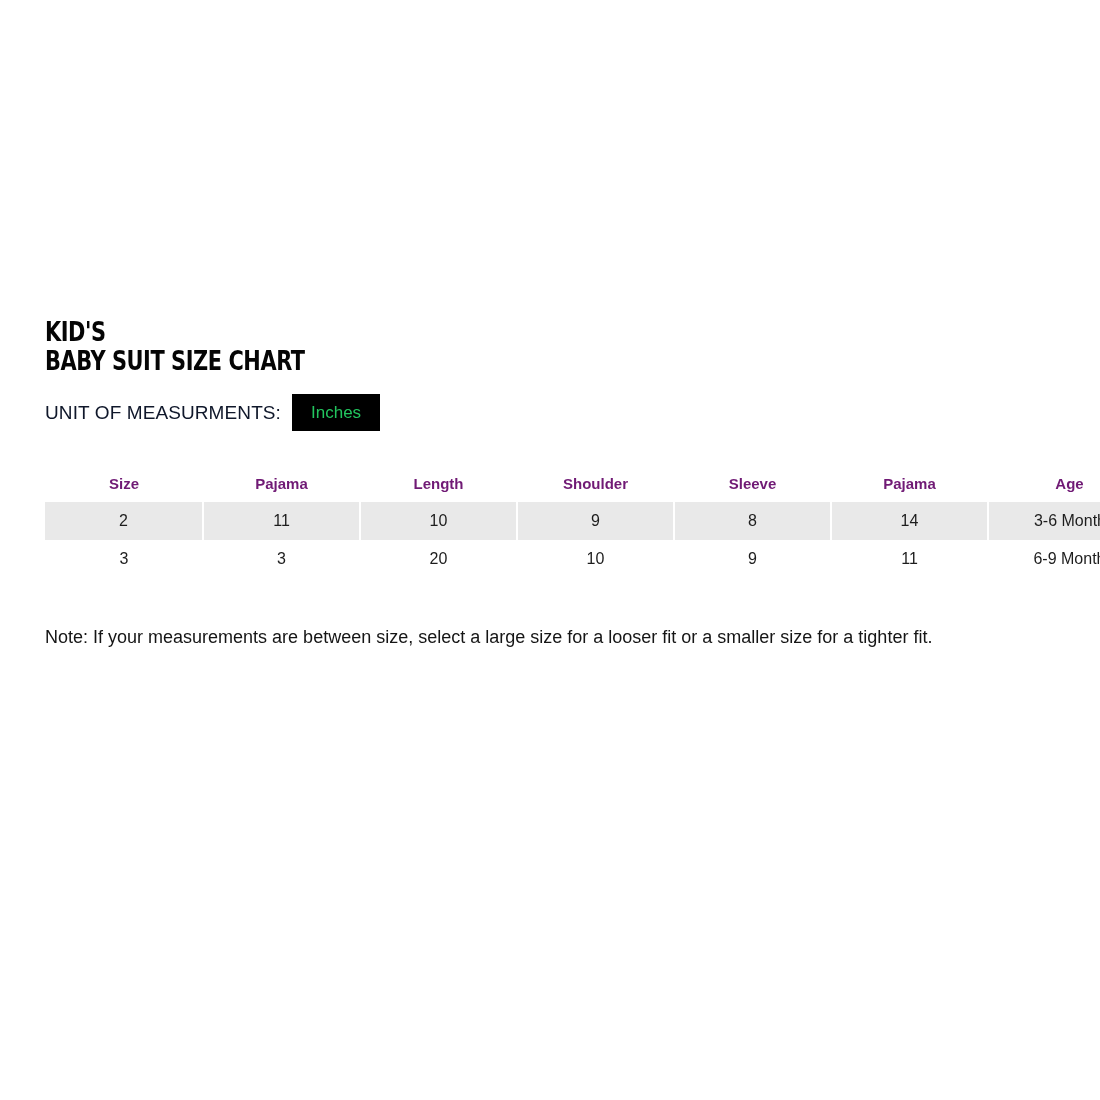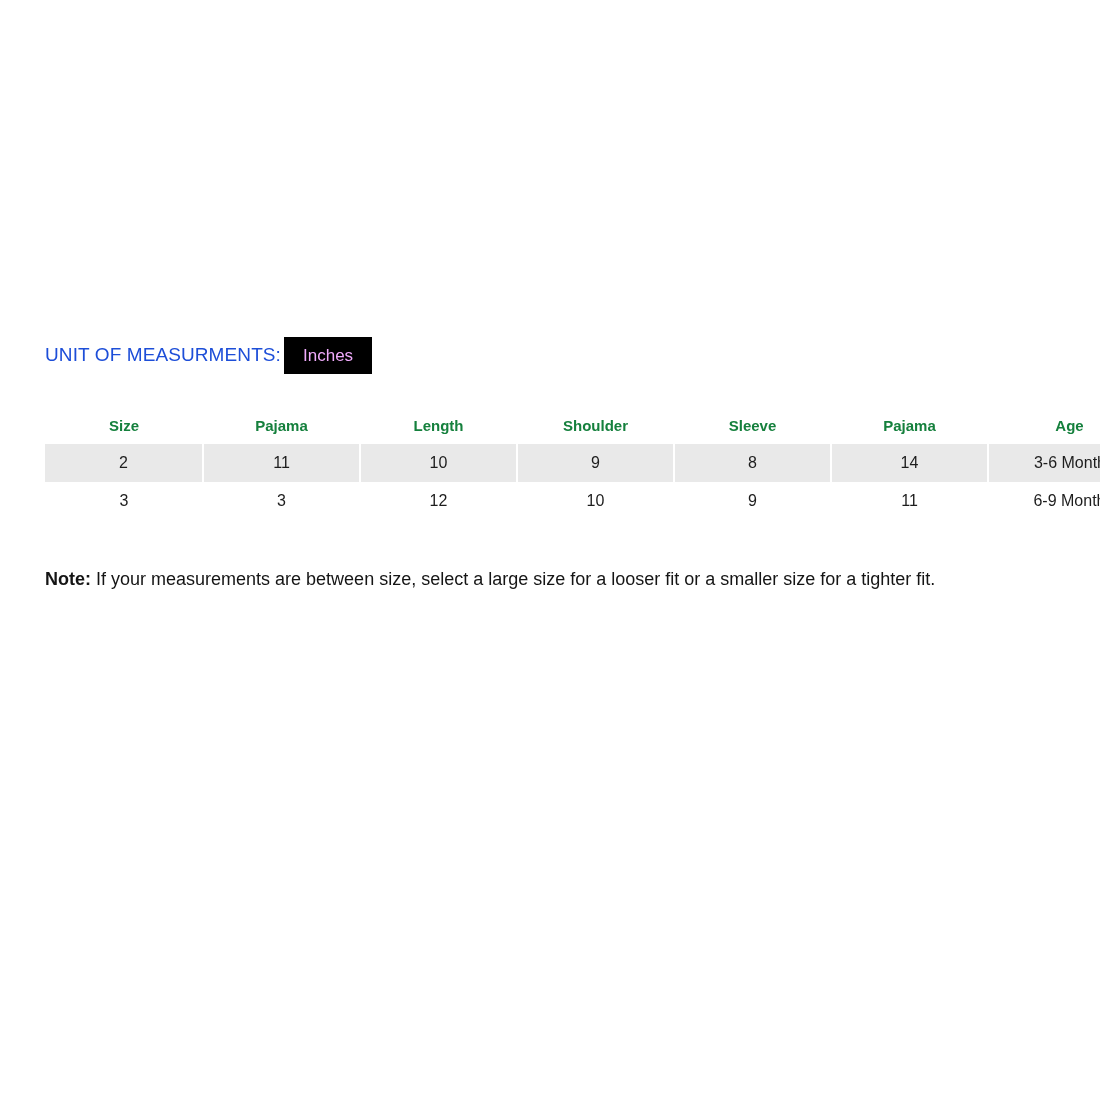--- a/index.html
+++ b/index.html
@@ -44,43 +44,43 @@
   }
 
   .unit-row {
     display: flex;
     align-items: center;
     margin-top: 16px;
     height: 42px;
   }
   .unit-label {
     font-size: 19px;
-    color: #1d4ed8;
+    color: #0f172a;
     letter-spacing: 0.1px;
-    margin-right: 3px;
+    margin-right: 11px;
   }
   .unit-chip {
     background: #000000;
-    color: #f0abfc;
+    color: #22c55e;
     font-size: 17px;
     padding: 10px 19px;
     line-height: 1;
     display: inline-block;
   }
 
   table.size-table {
     margin-top: 35px;
     border-collapse: collapse;
     width: 1000px;
     table-layout: fixed;
   }
   table.size-table th {
     font-size: 15px;
     font-weight: bold;
-    color: #15803d;
+    color: #701a75;
     padding: 6px 4px 10px 4px;
     text-align: center;
     border: none;
     background: transparent;
   }
   table.size-table td {
     font-size: 16px;
     color: #1d1d1d;
     text-align: center;
     padding: 10px 4px;
@@ -95,28 +95,32 @@
   }
 
   .note {
     margin-top: 48px;
     font-size: 18px;
     line-height: 1.32;
     color: #151515;
     width: 915px;
   }
   .note b {
-    font-weight: bold;
+    font-weight: normal;
   }
 </style>
 </head>
 <body>
 
 <div class="sheet">
 
+  <div class="title-block">
+    <div class="title-line title-line-1">KID'S</div>
+    <div class="title-line title-line-2">BABY SUIT SIZE CHART</div>
+  </div>
 
   <div class="unit-row">
     <span class="unit-label">UNIT OF MEASURMENTS:</span>
     <span class="unit-chip">Inches</span>
   </div>
 
   <table class="size-table">
     <thead>
       <tr>
         <th style="width:150px">Size</th>
@@ -134,21 +138,21 @@
         <td>11</td>
         <td>10</td>
         <td>9</td>
         <td>8</td>
         <td>14</td>
         <td>3-6 Month</td>
       </tr>
       <tr>
         <td>3</td>
         <td>3</td>
-        <td>12</td>
+        <td>20</td>
         <td>10</td>
         <td>9</td>
         <td>11</td>
         <td>6-9 Month</td>
       </tr>
     </tbody>
   </table>
 
   <div class="note">
     <b>Note:</b><span> If your measurements are between size, select a large size for a looser fit or a smaller size for a tighter fit.</span>

